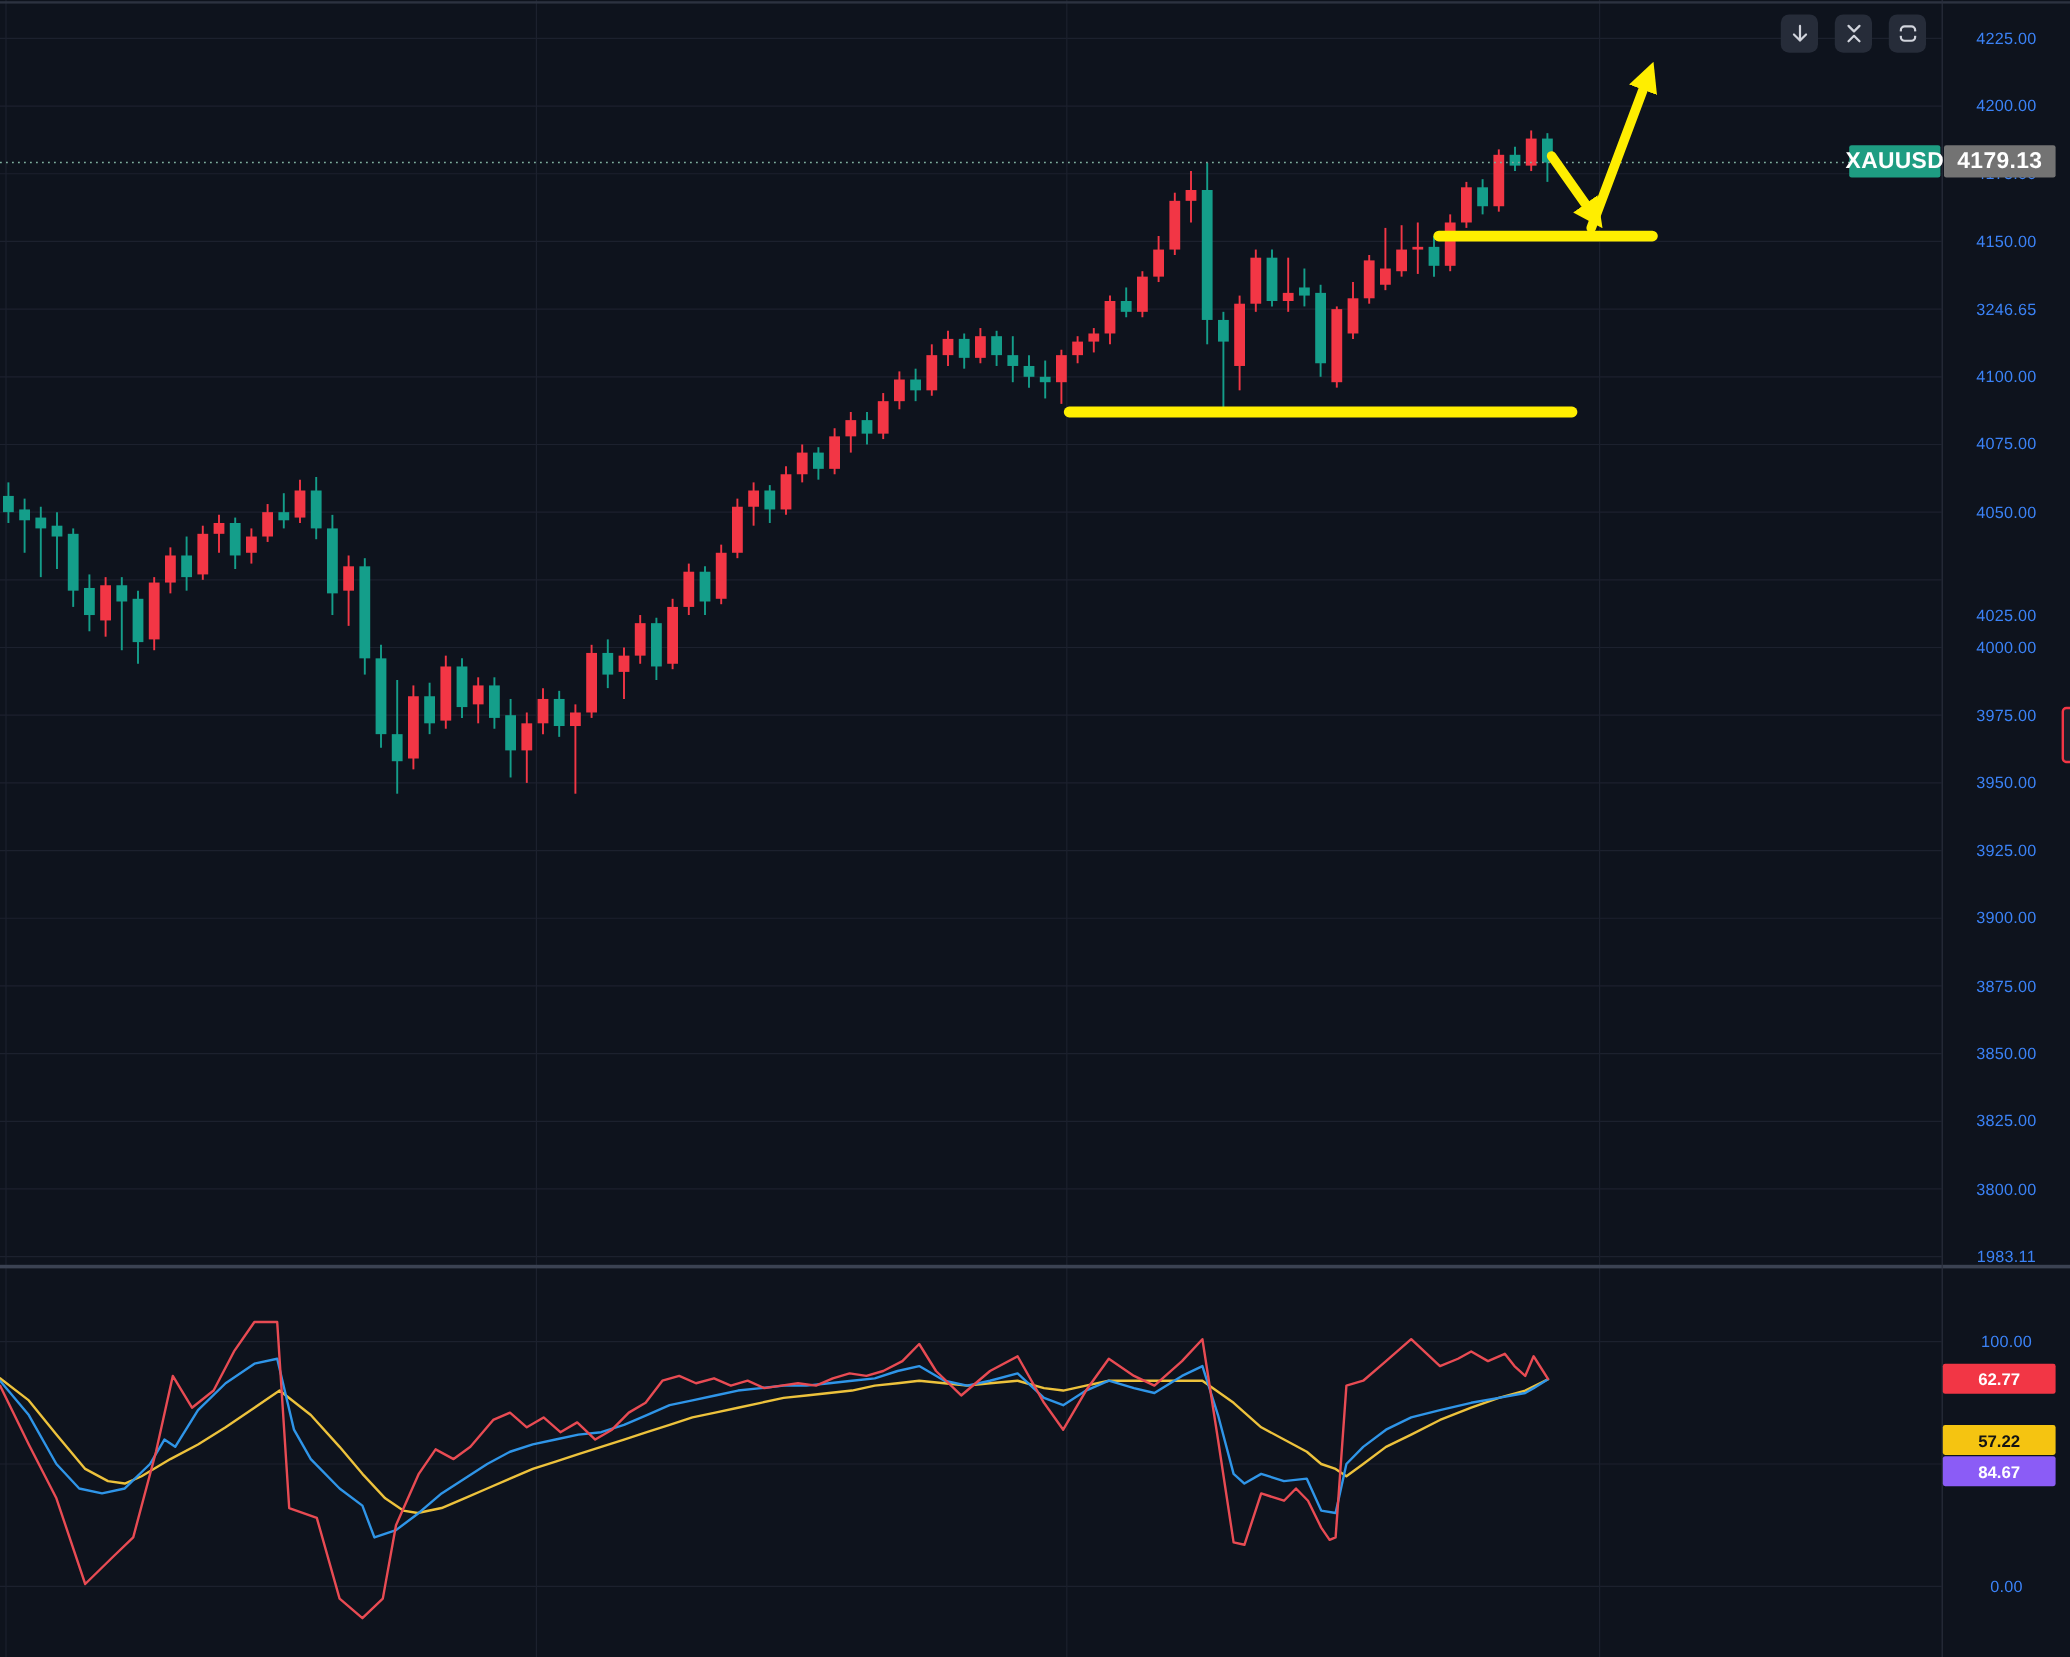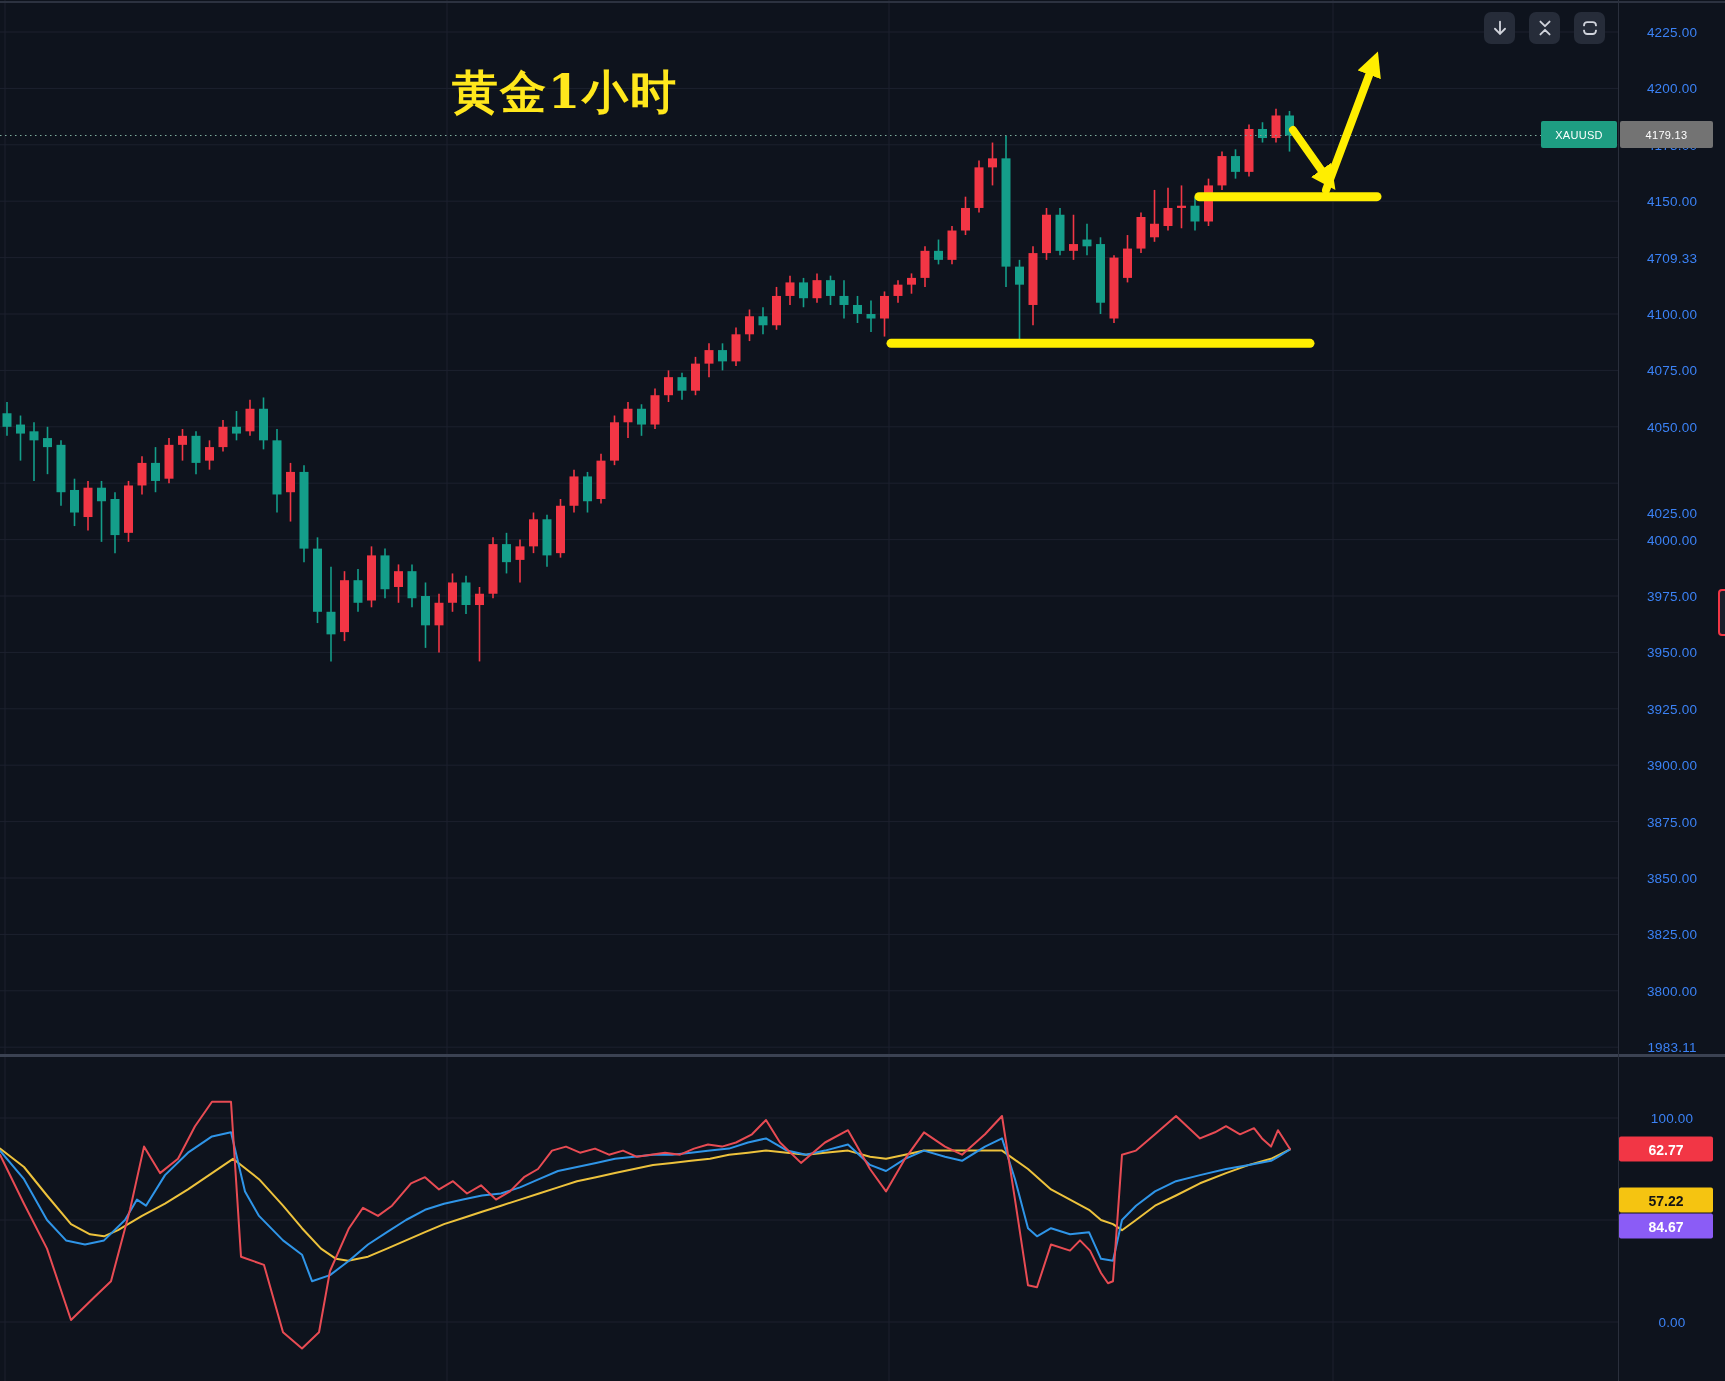--- a/index.html
+++ b/index.html
@@ -24,21 +24,21 @@
   }
   .pane-buttons{position:absolute;top:12px;left:1484px;display:flex;gap:14px;}
   .pane-btn{
     width:31px;height:32px;border-radius:7px;background:#262c39;border:none;
     display:flex;align-items:center;justify-content:center;cursor:pointer;padding:0;
   }
   .pane-btn svg{display:block;}
   .price-tag{
     position:absolute;top:121px;height:27px;border-radius:2px;
     display:flex;align-items:center;justify-content:center;
-    color:#fff;font-size:11px;font-weight:normal;letter-spacing:.3px;
+    color:#fff;font-size:19px;font-weight:bold;letter-spacing:.3px;
   }
   .price-tag.symbol{left:1541px;width:76px;}
   .price-tag.value{left:1620px;width:93px;}
   .ind-tag{
     position:absolute;left:1619px;width:94px;height:25px;border-radius:2px;
     display:flex;align-items:center;justify-content:center;transform:translateY(-50%);
     font-size:14px;font-weight:bold;
   }
   .edge-sliver{
     position:absolute;left:1718px;top:589px;width:10px;height:43px;
@@ -288,21 +288,20 @@
         <polyline points="0,1148.6 24,1167.0 47,1195.5 71,1224.1 90,1234.3 104,1236.3 118,1230.2 142,1215.9 165,1203.7 188,1189.4 212,1173.1 233,1158.8 259,1179.2 283,1205.7 302,1228.2 321,1248.6 336,1258.8 348,1260.8 368,1256.7 387,1248.6 406,1240.4 425,1232.2 444,1224.1 463,1218.0 482,1211.8 501,1205.7 520,1199.6 539,1193.5 558,1187.4 577,1181.2 596,1177.2 615,1173.1 634,1169.0 653,1164.9 672,1162.9 691,1160.8 710,1158.8 729,1154.7 748,1152.7 766,1150.6 787,1152.7 806,1154.7 825,1152.7 848,1150.6 870,1156.8 886,1158.8 905,1154.7 924,1150.6 945,1150.6 962,1150.6 985,1150.6 1002,1150.6 1028,1169.0 1051,1189.4 1070,1199.6 1089,1209.8 1101,1220.0 1113,1224.1 1122,1230.2 1136,1220.0 1155,1205.7 1176,1195.5 1200,1183.3 1226,1173.1 1249,1164.9 1271,1158.8 1290,1149.4" stroke="#edc23c" stroke-width="2"></polyline>
         <polyline points="0,1150.6 24,1179.2 47,1220.0 66,1240.4 85,1244.5 104,1240.4 125,1220.0 137,1199.6 146,1205.7 165,1175.1 188,1152.7 212,1136.4 231,1132.3 245,1191.4 259,1215.9 283,1240.4 302,1254.7 312,1281.2 330,1275.1 349,1260.8 368,1244.5 387,1232.2 406,1220.0 425,1209.8 444,1203.7 463,1199.6 482,1195.5 501,1193.5 520,1187.4 539,1179.2 558,1171.0 577,1167.0 596,1162.9 615,1158.8 634,1156.8 653,1154.7 672,1154.7 691,1152.7 710,1150.6 729,1148.6 748,1142.5 766,1138.4 787,1150.6 806,1154.7 825,1150.6 848,1144.5 870,1164.9 886,1171.0 905,1158.8 924,1150.6 945,1156.8 962,1160.8 985,1146.6 1002,1138.4 1015,1179.2 1028,1228.2 1037,1236.3 1051,1228.2 1070,1234.3 1089,1232.2 1101,1258.8 1113,1260.8 1122,1220.0 1136,1205.7 1155,1191.4 1176,1181.2 1200,1175.1 1226,1169.0 1249,1164.9 1271,1160.8 1278,1156.8 1290,1149.3" stroke="#2f95e8" stroke-width="2"></polyline>
         <polyline points="0,1154.7 24,1203.7 47,1248.6 71,1320.0 94,1297.5 111,1281.2 130,1209.8 144,1146.6 160,1173.1 178,1158.8 195,1126.2 212,1101.7 231,1101.7 241,1256.7 264,1264.9 283,1332.2 302,1348.5 319,1332.2 330,1271.0 349,1228.2 363,1207.8 378,1215.9 392,1205.7 411,1183.3 425,1177.2 439,1189.4 453,1181.2 467,1193.5 481,1185.3 496,1199.6 510,1191.4 524,1177.2 538,1169.0 552,1150.6 566,1146.6 580,1152.7 595,1148.6 609,1154.7 623,1150.6 637,1156.8 651,1154.7 665,1152.7 680,1154.7 694,1148.6 708,1144.5 722,1146.6 736,1142.5 752,1134.3 766,1120.0 780,1142.5 801,1162.9 825,1142.5 848,1130.2 870,1169.0 886,1191.4 905,1158.8 924,1132.3 945,1146.6 962,1154.7 985,1134.3 1002,1116.0 1015,1199.6 1028,1285.3 1037,1287.3 1051,1244.5 1070,1250.6 1080,1240.4 1090,1250.6 1101,1273.0 1108,1283.2 1113,1281.2 1122,1154.7 1136,1150.6 1155,1134.3 1176,1116.0 1200,1138.4 1215,1132.3 1226,1126.2 1240,1134.3 1254,1128.2 1262,1138.4 1271,1146.6 1278,1130.2 1290,1149.0" stroke="#e84b53" stroke-width="2"></polyline>
       </g>
     </svg>
 
   <div class="pane-top-border"></div>
   <div class="pane-separator"></div>
   <div class="axis-divider"></div>
 
-  <div class="chart-title" style="color: rgb(255, 231, 28);">黄金1小时</div>
 
   <div class="pane-buttons">
     <button class="pane-btn">
       <span>
         <svg width="22" height="22" viewBox="0 0 24 24" fill="none" stroke="#d1d4dc" stroke-width="2" stroke-linecap="round" stroke-linejoin="round">
           <path d="M12 5 v13"></path>
             <path d="M6.5 12.8 L12 18.3 L17.5 12.8"></path>
         </svg>
       </span>
     </button>
@@ -323,21 +322,21 @@
         </svg>
       </span>
     </button>
   </div>
 
   <div class="axis-col" id="axis-col">
       <div class="axis-label" style="top: 32px;">4225.00</div>
       <div class="axis-label" style="top: 88.4px;">4200.00</div>
       <div class="axis-label" style="top: 144.8px;">4175.00</div>
       <div class="axis-label" style="top: 201.2px;">4150.00</div>
-      <div class="axis-label" style="top: 257.6px;">4709.33</div>
+      <div class="axis-label" style="top: 257.6px;">3246.65</div>
       <div class="axis-label" style="top: 314px;">4100.00</div>
       <div class="axis-label" style="top: 370.4px;">4075.00</div>
       <div class="axis-label" style="top: 426.8px;">4050.00</div>
       <div class="axis-label" style="top: 483.2px; margin-top: 30px;">4025.00</div>
       <div class="axis-label" style="top: 539.6px;">4000.00</div>
       <div class="axis-label" style="top: 596px;">3975.00</div>
       <div class="axis-label" style="top: 652.4px;">3950.00</div>
       <div class="axis-label" style="top: 708.8px;">3925.00</div>
       <div class="axis-label" style="top: 765.2px;">3900.00</div>
       <div class="axis-label" style="top: 821.6px;">3875.00</div>

